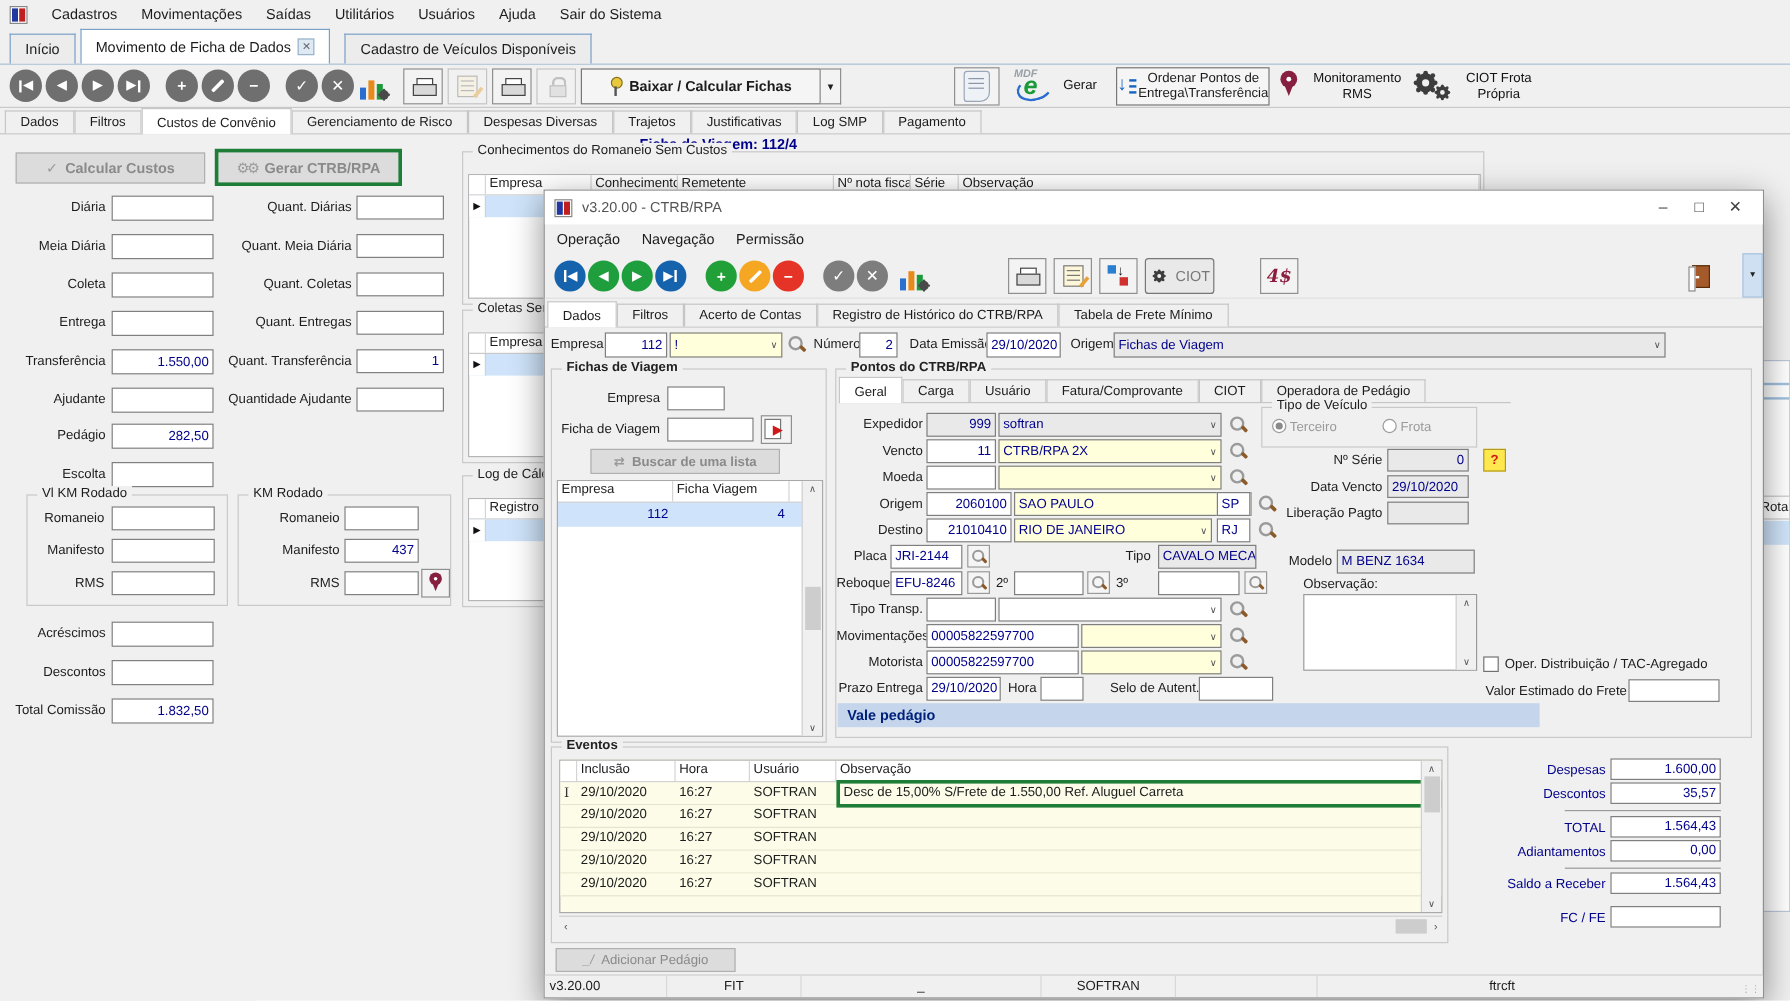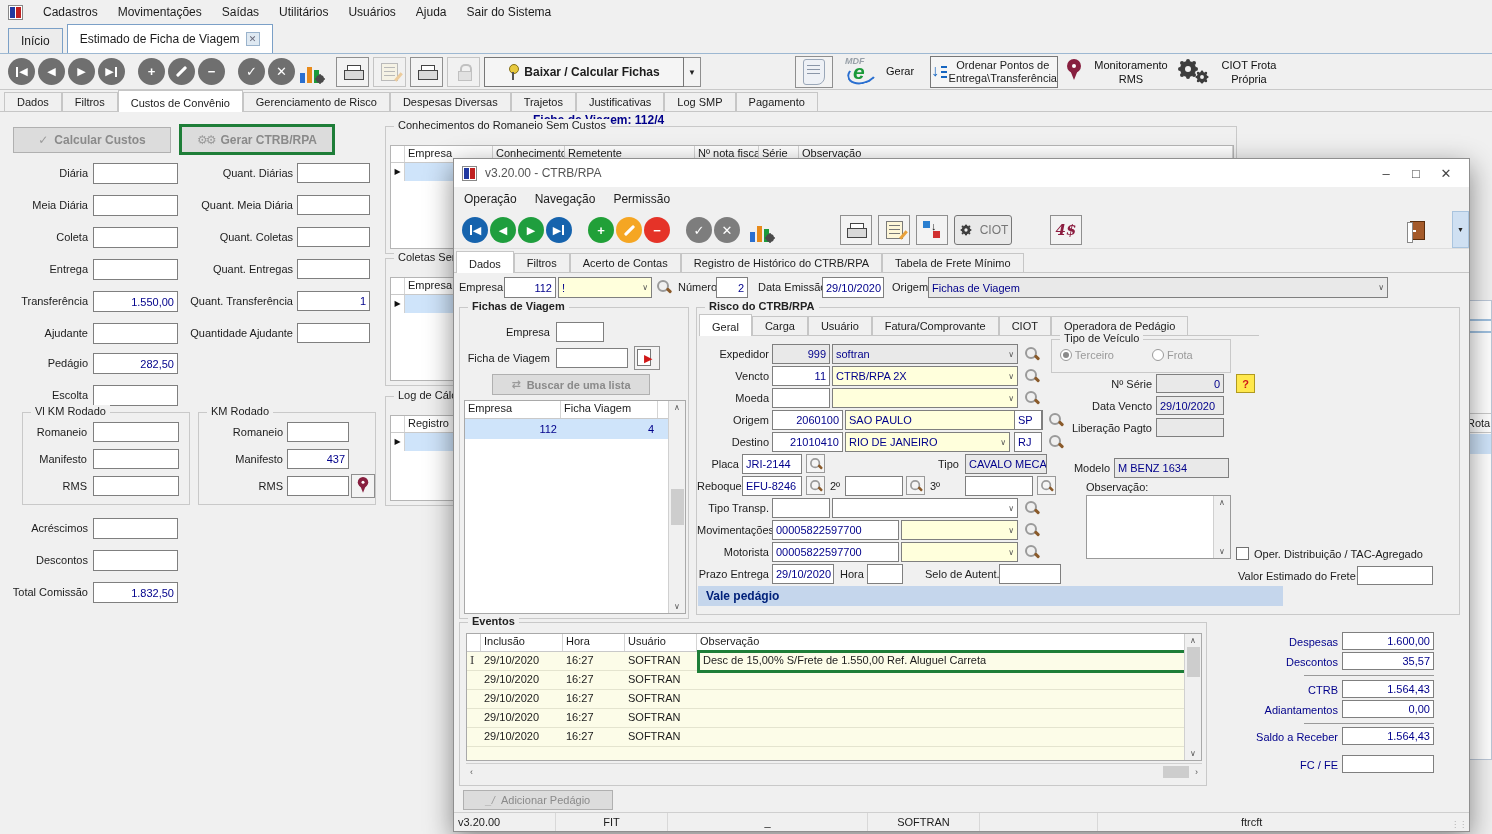--- a/index.html
+++ b/index.html
@@ -130,23 +130,26 @@
     <span>Usuários</span>
     <span>Ajuda</span>
     <span>Sair do Sistema</span>
   </div>
 
   <div class="wtabstrip abs">
     <div class="wtab">
         <span>Início</span>
       </div>
     <div class="wtab active">
-      <span>Estimado de Ficha de Viagem</span>
+      <span>Movimento de Ficha de Dados</span>
       <span class="tabclose">✕</span>
     </div>
+    <div class="wtab" style="margin-left:8px">
+        <span>Cadastro de Veículos Disponíveis</span>
+      </div>
   </div>
 
   <div class="toolbar abs">
     <span class="circle" style="left:8px;top:4px">
         <span class="bar"></span>
         <span class="tri">◀</span>
       </span>
     <span class="circle" style="left:38px;top:4px">
         <span class="tri">◀</span>
       </span>
@@ -467,21 +470,21 @@
         </div>
         <div class="vscroll" style="right:0;top:0;height:212px">
           <span>∧</span>
           <span class="thumb" style="height:36px"></span>
           <span>∨</span>
         </div>
       </div>
     </div>
 
     <div class="grp" style="left:242px;top:148px;width:764px;height:308px">
-      <span class="legend b">Risco do CTRB/RPA</span>
+      <span class="legend b">Pontos do CTRB/RPA</span>
       <div class="stabs" style="position:absolute;left:2px;top:6px;width:560px;height:22px;background:transparent;border-bottom:1px solid #c6c6c6">
         <span class="stab active">Geral</span>
         <span class="stab">Carga</span>
         <span class="stab">Usuário</span>
         <span class="stab">Fatura/Comprovante</span>
         <span class="stab">CIOT</span>
         <span class="stab">Operadora de Pedágio</span>
       </div>
 
       <span class="rlbl" style="left:0;top:40px;width:72px">Expedidor</span>
@@ -666,21 +669,21 @@
         <span class="thumb" style="height:12px;width:26px;margin-left:auto;margin-right:6px"></span>
         <span>›</span>
       </div>
     </div>
 
     <span class="rlbl" style="left:764px;top:477px;width:120px;color:#00008b">Despesas</span>
     <div class="fld r" style="left:888px;top:473px;width:92px;height:18px">1.600,00</div>
     <span class="rlbl" style="left:764px;top:497px;width:120px;color:#00008b">Descontos</span>
     <div class="fld r" style="left:888px;top:493px;width:92px;height:18px">35,57</div>
     <div class="sep" style="left:850px;top:516px;width:130px"></div>
-    <span class="rlbl" style="left:764px;top:525px;width:120px;color:#00008b">CTRB</span>
+    <span class="rlbl" style="left:764px;top:525px;width:120px;color:#00008b">TOTAL</span>
     <div class="fld r" style="left:888px;top:521px;width:92px;height:18px">1.564,43</div>
     <span class="rlbl" style="left:764px;top:545px;width:120px;color:#00008b">Adiantamentos</span>
     <div class="fld r" style="left:888px;top:541px;width:92px;height:18px">0,00</div>
     <div class="sep" style="left:850px;top:564px;width:130px"></div>
     <span class="rlbl" style="left:764px;top:572px;width:120px;color:#00008b">Saldo a Receber</span>
     <div class="fld r" style="left:888px;top:568px;width:92px;height:18px">1.564,43</div>
     <span class="rlbl" style="left:764px;top:600px;width:120px;color:#00008b">FC / FE</span>
     <div class="fld r" style="left:888px;top:596px;width:92px;height:18px"></div>
 
     <div class="btn-dis" style="left:9px;top:631px;width:150px;height:20px;font-size:11px;font-weight:normal">

